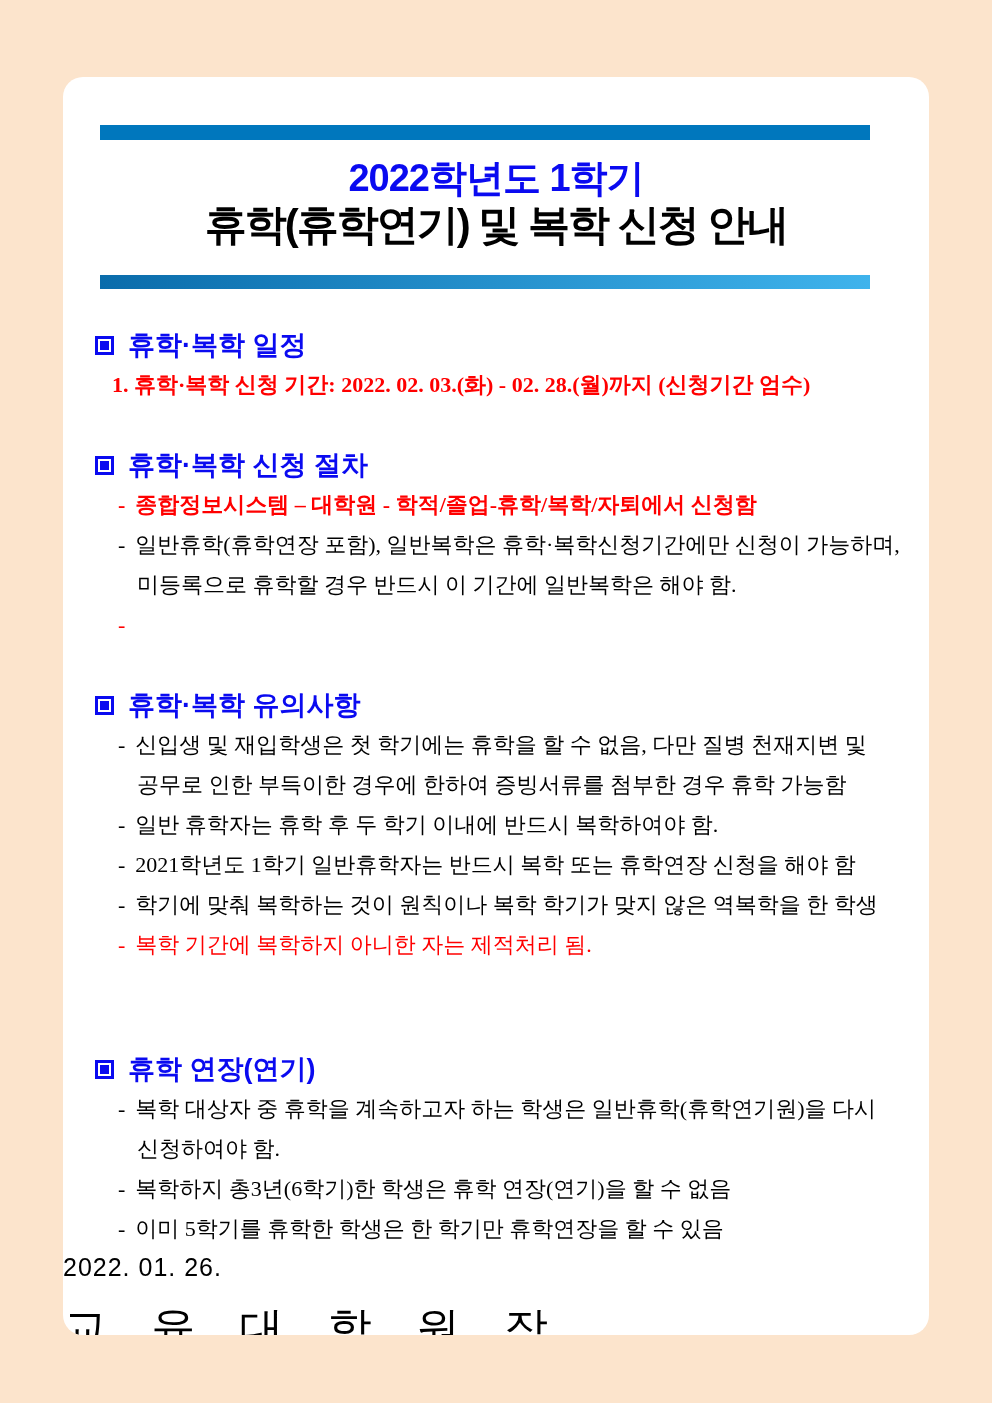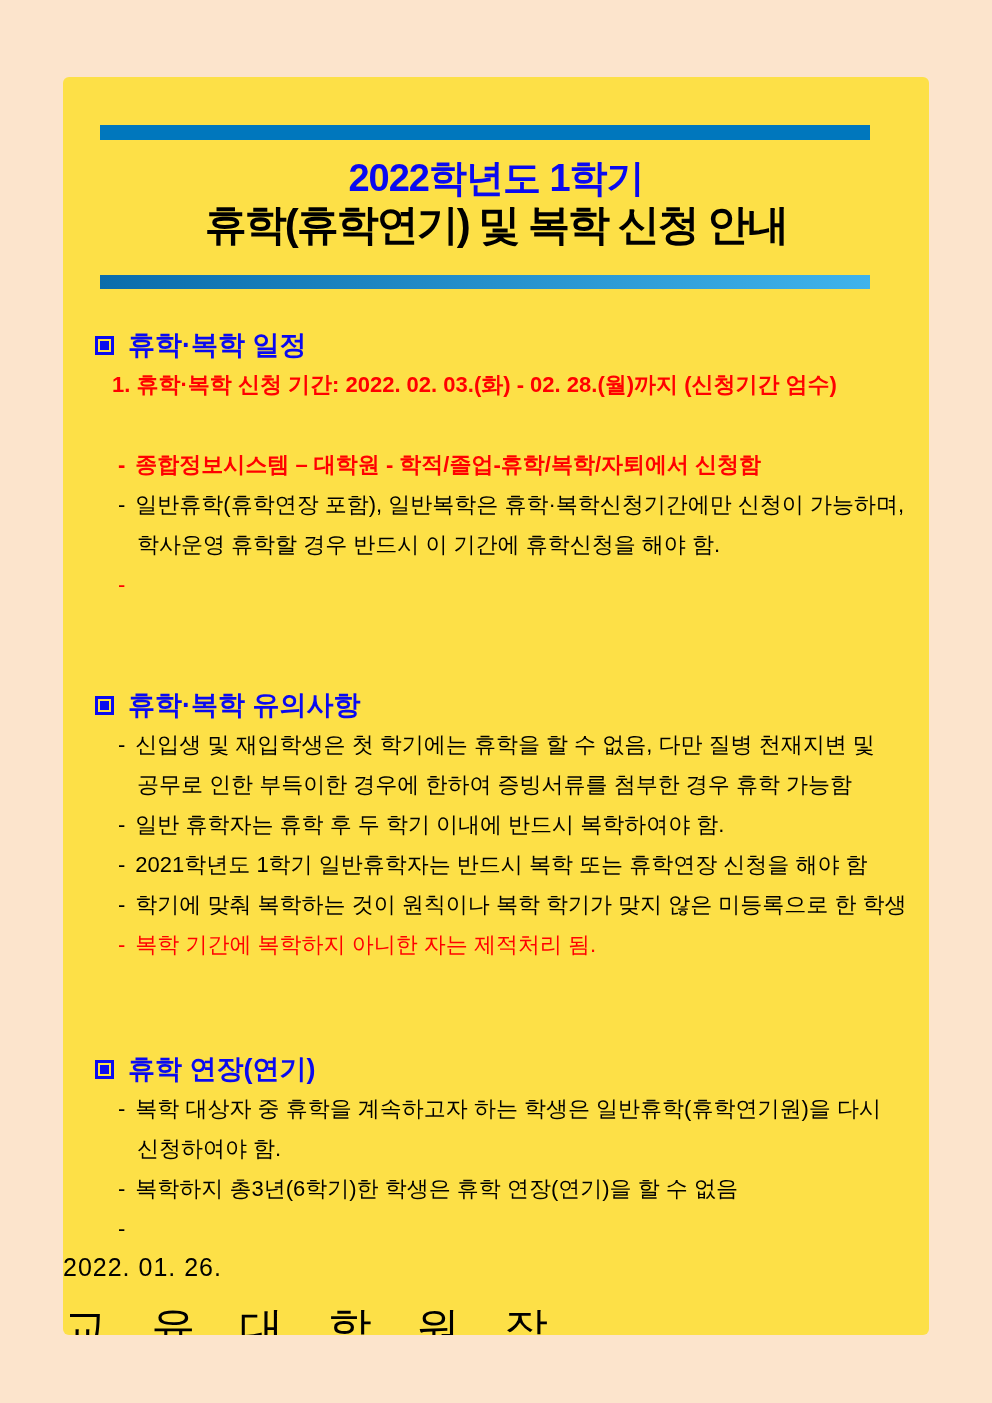--- a/index.html
+++ b/index.html
@@ -7,22 +7,22 @@
   body {
     background: #FCE4CC;
     font-family: "Liberation Sans", sans-serif;
     position: relative;
     overflow: hidden;
   }
   .card {
     position: absolute;
     left: 63px; top: 77px;
     width: 866px; height: 1258px;
-    background: #fde047;
-    border-radius: 6px;
+    background: #ffffff;
+    border-radius: 20px;
     overflow: hidden;
   }
   .top-bar {
     position: absolute;
     left: 37px; top: 48px;
     width: 770px; height: 15px;
     background: #0077BD;
   }
   .subtitle {
     position: absolute;
@@ -83,20 +83,21 @@
     width: 9px; height: 9px;
     background: #0A0AF0;
   }
   .line {
     height: 40px;
     line-height: 40px;
     font-size: 22px;
     color: #000000;
     white-space: nowrap;
     display: flex;
+    font-family: Liberation Serif, serif;
   }
   .line .dash {
     flex: 0 0 auto;
     margin-right: 10px;
   }
   .line.dash-line { padding-left: 23px; }
   .line.cont-line { padding-left: 42px; }
   .line.plain-line { padding-left: 17px; }
   .line.red { color: #FF0000; }
   .line.bold { font-weight: bold; }
@@ -136,30 +137,36 @@
           <span class="bullet">
             <span class="bullet-inner"></span>
           </span>
           <span>휴학·복학 일정</span>
         </div>
         <div class="line plain-line red bold">
           <span>1. 휴학·복학 신청 기간: 2022. 02. 03.(화) - 02. 28.(월)까지 (신청기간 엄수)</span>
         </div>
       </div>
       <div class="section">
+        <div class="section-heading">
+          <span class="bullet">
+            <span class="bullet-inner"></span>
+          </span>
+          <span>휴학·복학 신청 절차</span>
+        </div>
         <div class="line dash-line red bold">
           <span class="dash">-</span>
           <span>종합정보시스템 – 대학원 - 학적/졸업-휴학/복학/자퇴에서 신청함</span>
         </div>
         <div class="line dash-line">
           <span class="dash">-</span>
           <span>일반휴학(휴학연장 포함), 일반복학은 휴학·복학신청기간에만 신청이 가능하며,</span>
         </div>
         <div class="line cont-line">
-          <span>학사운영 휴학할 경우 반드시 이 기간에 휴학신청을 해야 함.</span>
+          <span>미등록으로 휴학할 경우 반드시 이 기간에 일반복학은 해야 함.</span>
         </div>
         <div class="line dash-line red">
           <span class="dash">-</span>
         </div>
       </div>
       <div class="section">
         <div class="section-heading">
           <span class="bullet">
             <span class="bullet-inner"></span>
           </span>
@@ -175,21 +182,21 @@
         <div class="line dash-line">
           <span class="dash">-</span>
           <span>일반 휴학자는 휴학 후 두 학기 이내에 반드시 복학하여야 함.</span>
         </div>
         <div class="line dash-line">
           <span class="dash">-</span>
           <span>2021학년도 1학기 일반휴학자는 반드시 복학 또는 휴학연장 신청을 해야 함</span>
         </div>
         <div class="line dash-line">
           <span class="dash">-</span>
-          <span>학기에 맞춰 복학하는 것이 원칙이나 복학 학기가 맞지 않은 미등록으로 한 학생</span>
+          <span>학기에 맞춰 복학하는 것이 원칙이나 복학 학기가 맞지 않은 역복학을 한 학생</span>
         </div>
         <div class="line dash-line red">
           <span class="dash">-</span>
           <span>복학 기간에 복학하지 아니한 자는 제적처리 됨.</span>
         </div>
       </div>
       <div class="section">
         <div class="section-heading">
           <span class="bullet">
             <span class="bullet-inner"></span>
@@ -202,18 +209,19 @@
         </div>
         <div class="line cont-line">
           <span>신청하여야 함.</span>
         </div>
         <div class="line dash-line">
           <span class="dash">-</span>
           <span>복학하지 총3년(6학기)한 학생은 휴학 연장(연기)을 할 수 없음</span>
         </div>
         <div class="line dash-line">
           <span class="dash">-</span>
+          <span>이미 5학기를 휴학한 학생은 한 학기만 휴학연장을 할 수 있음</span>
         </div>
       </div>
     </div>
   <div class="footer-date">2022. 01. 26.</div>
   <div class="signature">교 육 대 학 원 장</div>
 </div>
 
 </body></html>

